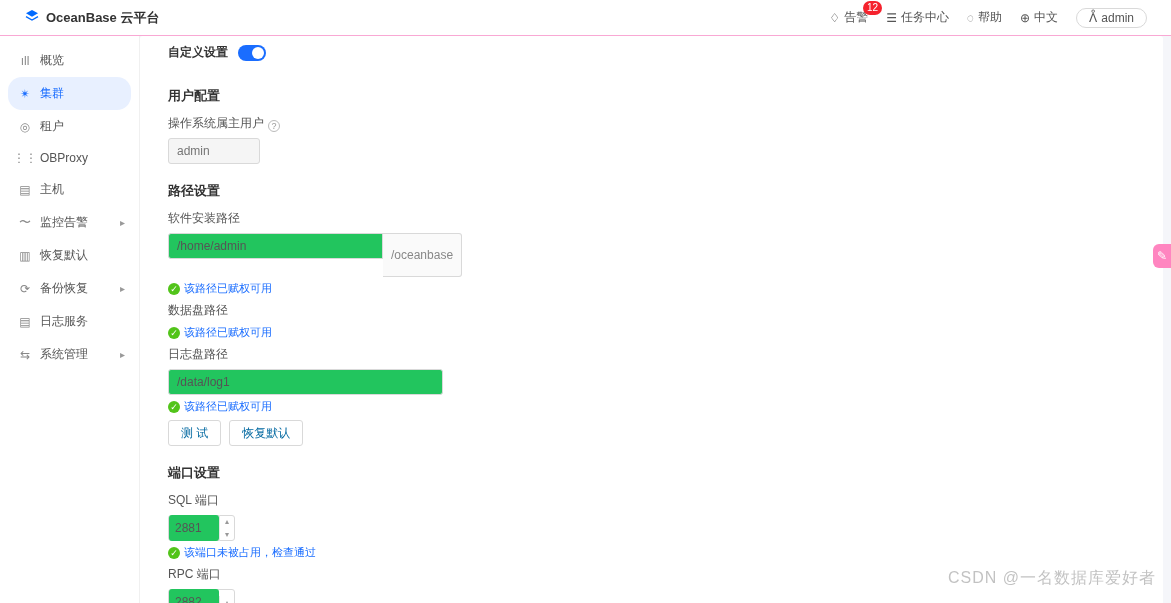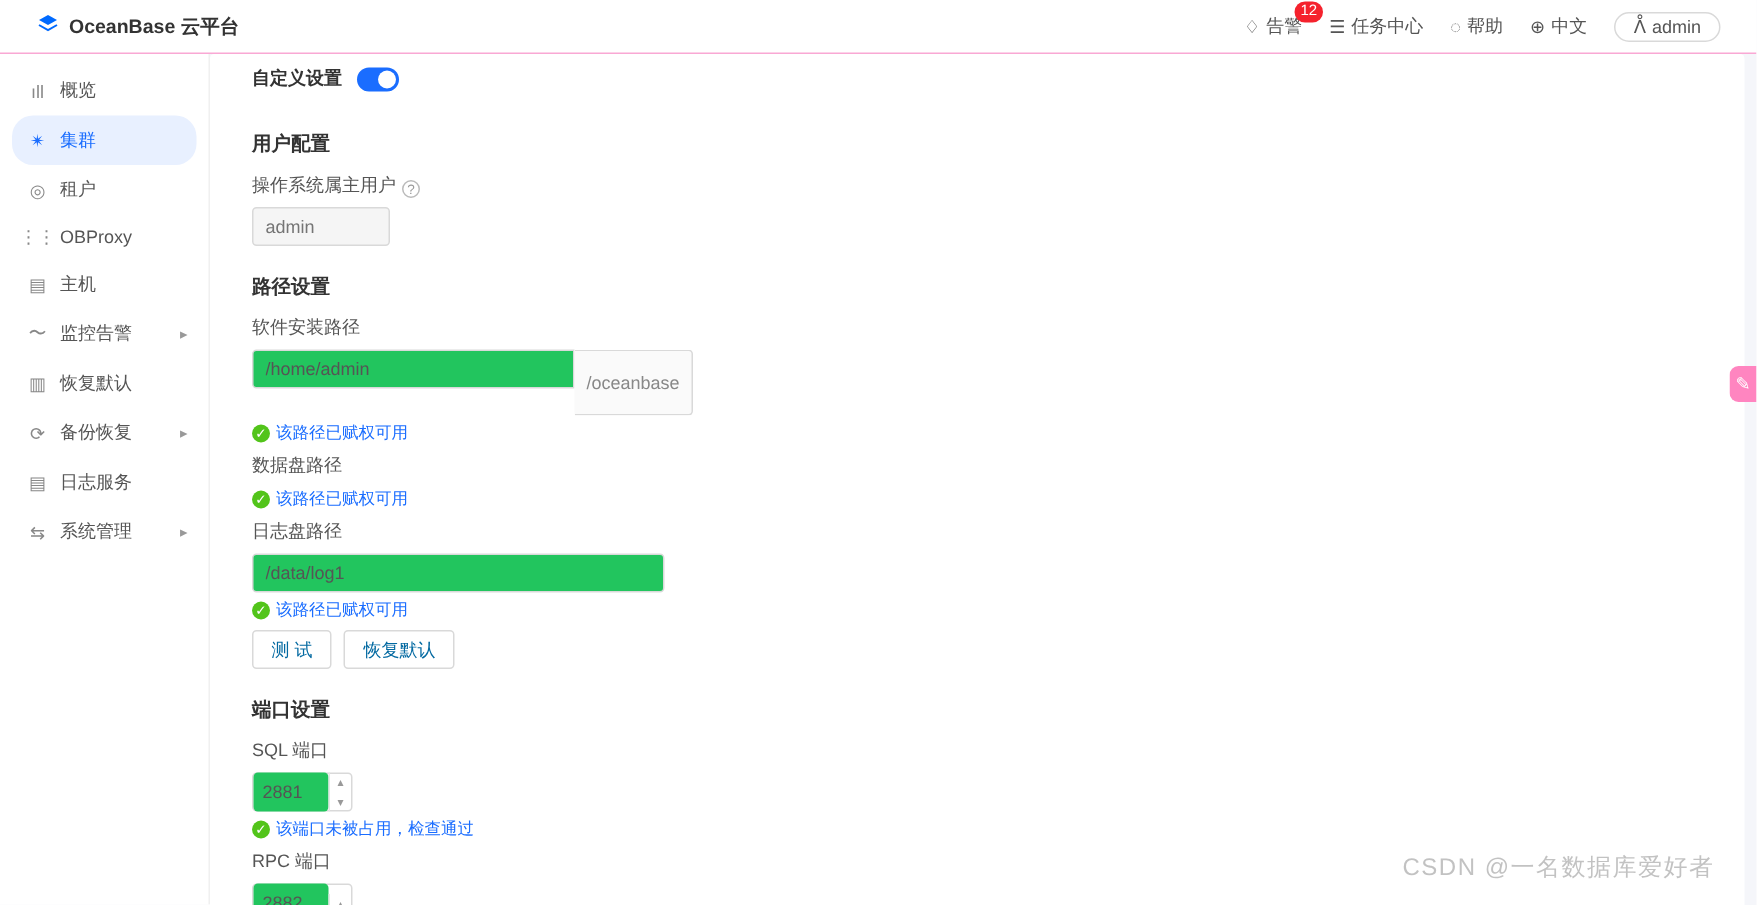--- a/index.html
+++ b/index.html
@@ -35,21 +35,21 @@
 .addon { height: 44px; border: 1px solid #d9d9d9; border-left: none; border-radius: 0 3px 3px 0; padding: 0 8px; display: inline-flex; align-items: center; background: #fafafa; color: #888; font-size: 12px; }
 .input-mid.withaddon { border-radius: 3px 0 0 3px; }
 .status { display: flex; align-items: center; gap: 4px; font-size: 11px; color: #1a6dff; margin: 4px 0 6px 0; }
 .status-dot { width: 12px; height: 12px; border-radius: 50%; background: #52c41a; display: inline-flex; align-items: center; justify-content: center; color: #fff; font-size: 9px; }
 .btn { height: 26px; border: 1px solid #d9d9d9; background: #fff; border-radius: 3px; padding: 0 12px; font-size: 12px; cursor: pointer; color: #0369a1; }
 .btns { display: flex; gap: 8px; margin-top: 4px; }
 .num-wrap { display: inline-flex; border: 1px solid #d9d9d9; border-radius: 3px; height: 26px; align-items: center; }
 .num-wrap input { border: none; width: 50px; padding: 0 6px; font-size: 12px; }
 .num-steps { display: flex; flex-direction: column; border-left: 1px solid #e5e5e5; }
 .num-steps span { width: 14px; height: 13px; font-size: 8px; text-align: center; color: #999; cursor: pointer; line-height: 13px; }
-.watermark { position: absolute; right: 28px; bottom: 14px; color: rgba(120,120,120,0.45); font-size: 16px; pointer-events: none; letter-spacing: 1px; font-family: "Microsoft YaHei", sans-serif; }
+.watermark { position: absolute; right: 15px; bottom: 14px; color: rgba(120,120,120,0.45); font-size: 16px; pointer-events: none; letter-spacing: 1px; font-family: "Microsoft YaHei", sans-serif; }
 .pink-tab { position: absolute; right: 0; top: 244px; width: 18px; height: 24px; background: #ff85c0; border-radius: 6px 0 0 6px; display: flex; align-items: center; justify-content: center; color: #fff; font-size: 12px; }
 </style>
 </head>
 <body>
 
 <div class="app">
   <div class="topbar">
     <div class="brand">
       <span class="brand-icon">
         <svg width="16" height="16" viewBox="0 0 24 24" fill="none">

